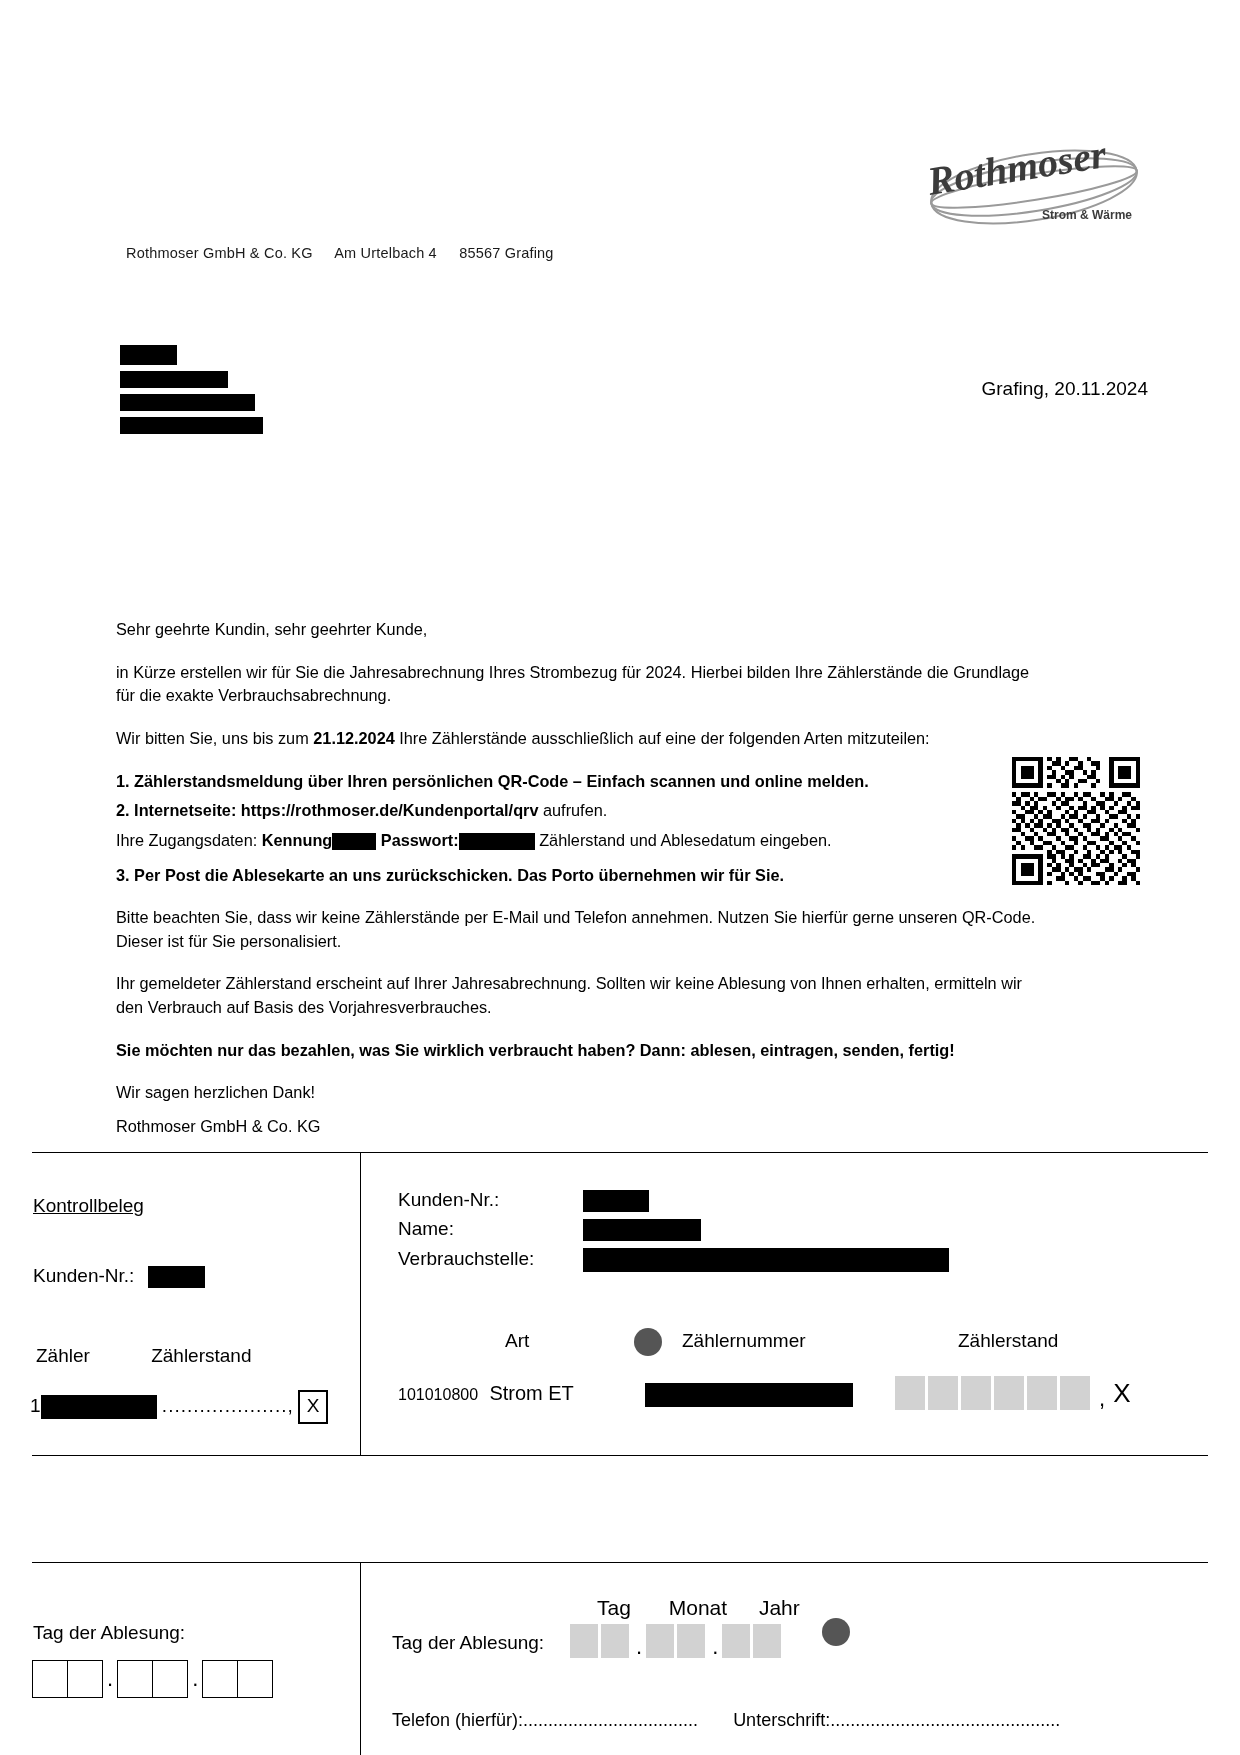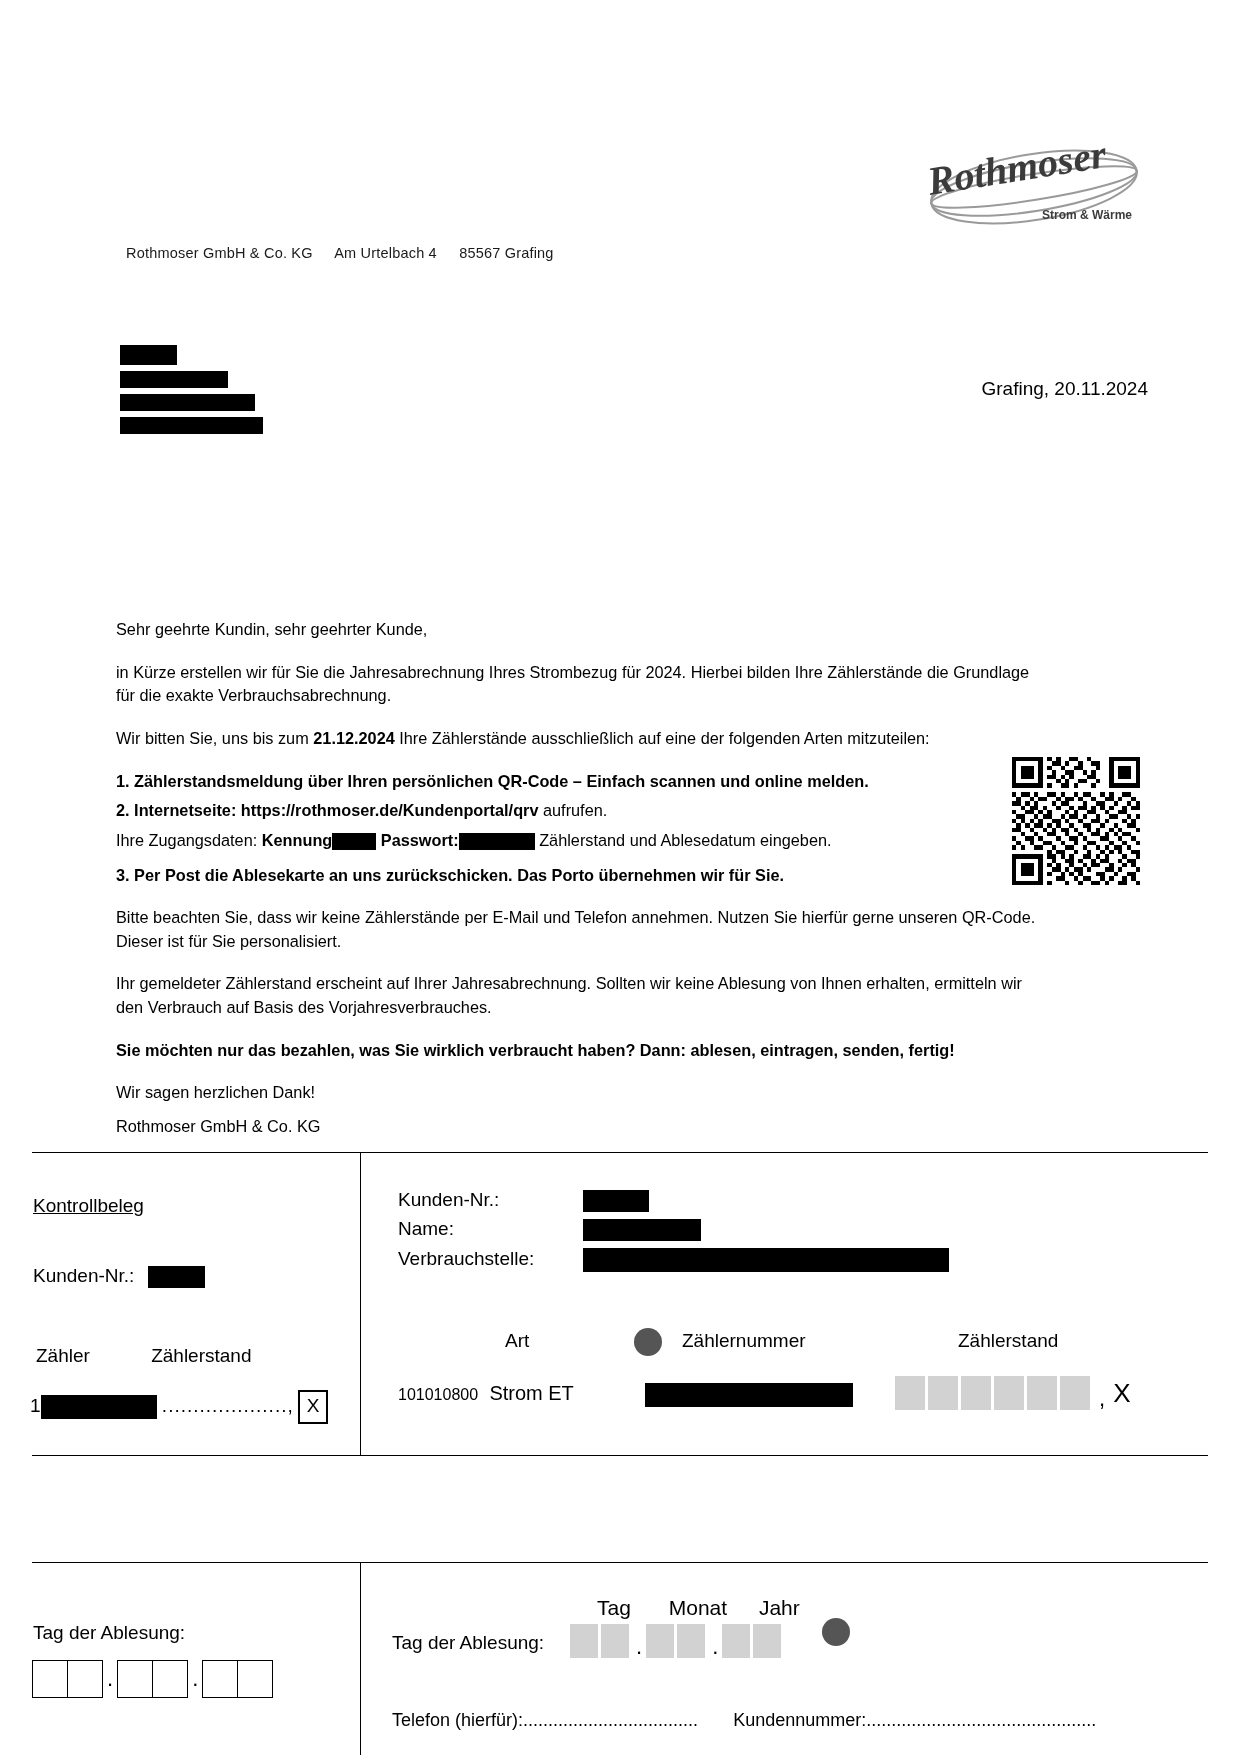--- a/index.html
+++ b/index.html
@@ -677,16 +677,16 @@
     <div class="cell"></div>
     <div class="cell"></div>
     <span class="sep">.</span>
     <div class="cell"></div>
     <div class="cell"></div>
   </div>
   <div class="dot-marker d2"></div>
 
   <div class="bottom-fields">
     <span>Telefon (hierfür):</span><span>...................................</span>
-    <span class="gap">Kundennummer:</span><span>..............................................</span>
+    <span class="gap">Unterschrift:</span><span>..............................................</span>
   </div>
 
 </div>
 
 </body></html>

